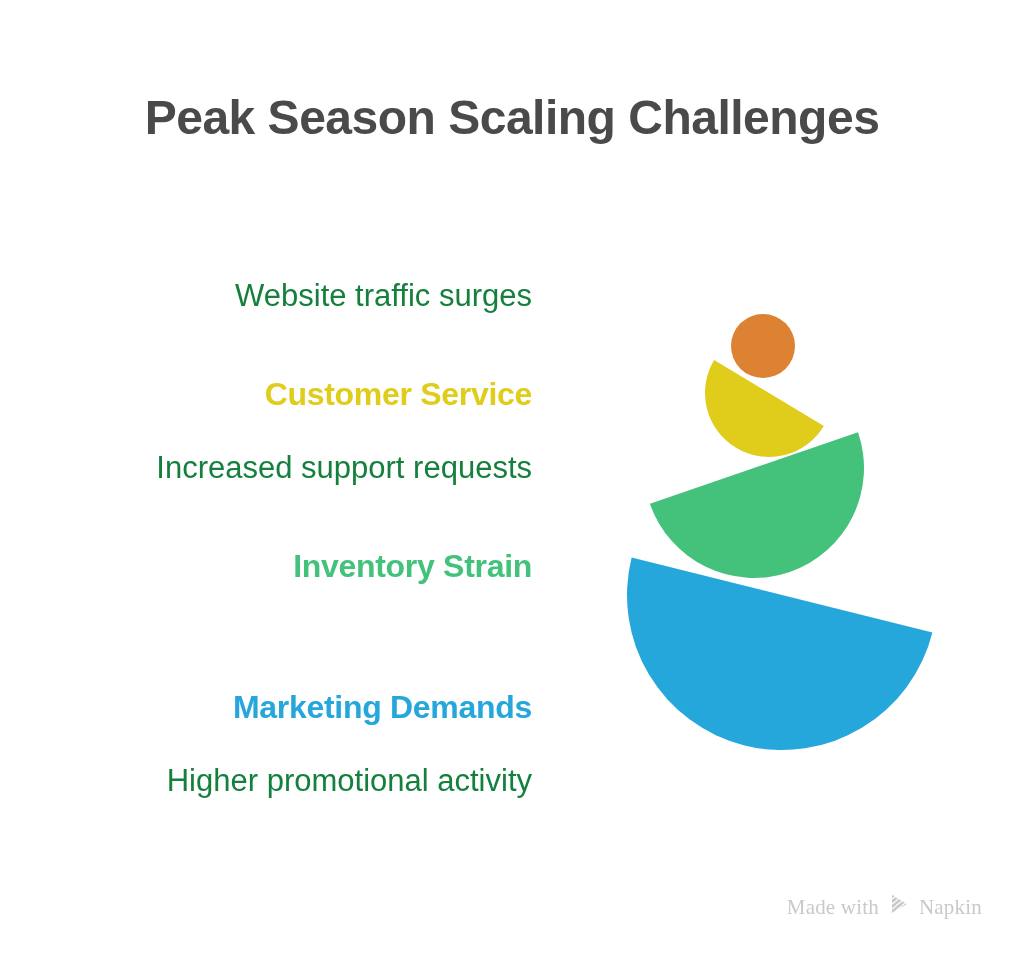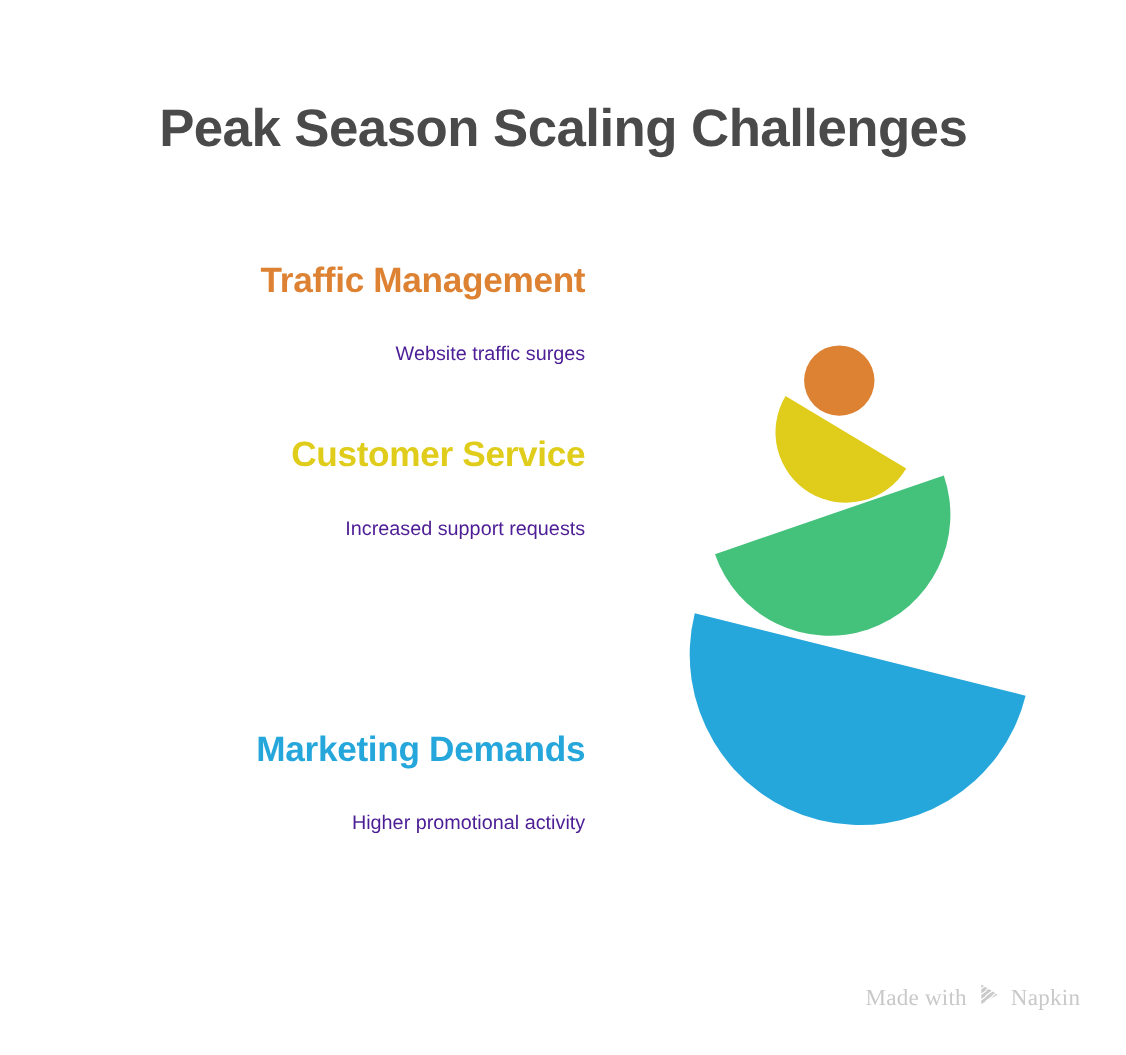--- a/index.html
+++ b/index.html
@@ -50,23 +50,23 @@
   }
   .item-heading {
     font-size: 32px;
     font-weight: 700;
     letter-spacing: -0.3px;
     line-height: 1.0;
     margin: 0;
     white-space: nowrap;
   }
   .item-desc {
-    font-size: 18px;
+    font-size: 31px;
     font-weight: 400;
-    color: #4c1d95;
+    color: #15803d;
     line-height: 1.0;
     margin: 0;
     white-space: nowrap;
   }
   .sp-heading-to-desc { height: 42px; }
   .sp-item-gap { height: 67px; }
 
   
   .illustration {
     position: absolute;
@@ -97,36 +97,36 @@
 </head>
 <body>
 
 <div id="canvas">
 
   <div class="page-title">Peak Season Scaling Challenges</div>
 
   <div class="item-list">
 
     <div class="list-item">
-      <div class="item-heading" style="color:#dd8132">Traffic Management</div>
       <div class="sp-heading-to-desc"></div>
       <div class="item-desc">Website traffic surges</div>
     </div>
 
     <div class="sp-item-gap"></div>
 
     <div class="list-item">
       <div class="item-heading" style="color:#e0cc1a">Customer Service</div>
       <div class="sp-heading-to-desc"></div>
       <div class="item-desc">Increased support requests</div>
     </div>
 
     <div class="sp-item-gap"></div>
 
     <div class="list-item">
+      <div class="item-heading" style="color:#44c17b">Inventory Strain</div>
       <div class="sp-heading-to-desc"></div>
     </div>
 
     <div class="sp-item-gap"></div>
 
     <div class="list-item">
       <div class="item-heading" style="color:#26a7db">Marketing Demands</div>
       <div class="sp-heading-to-desc"></div>
       <div class="item-desc">Higher promotional activity</div>
     </div>

